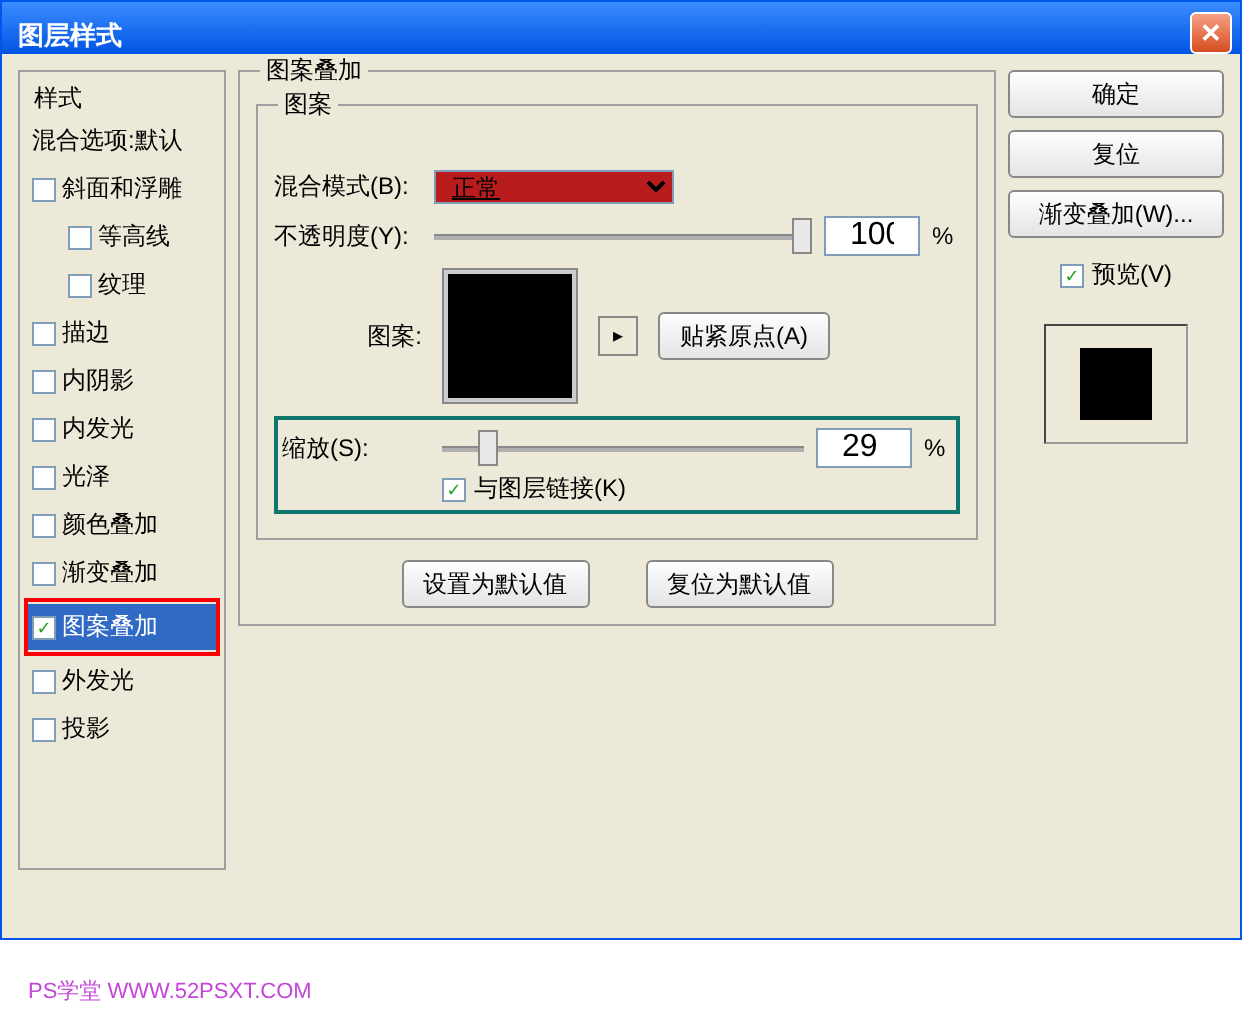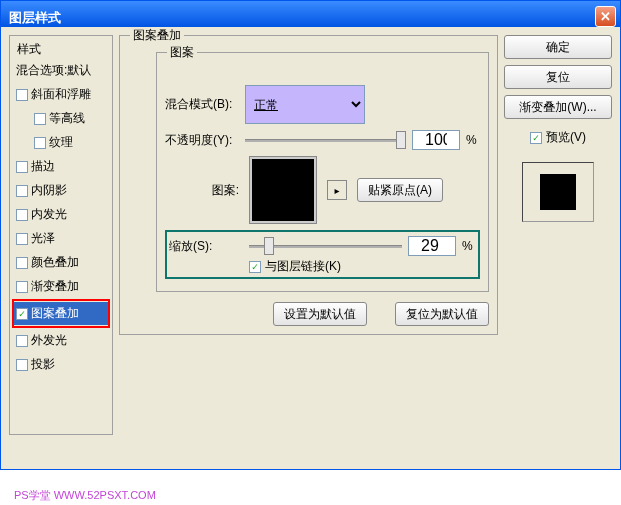--- a/index.html
+++ b/index.html
@@ -30,43 +30,43 @@
   .style-item { padding: 3px 2px; margin: 1px 0; display: flex; align-items: center; gap: 3px; cursor: pointer; }
   .style-item.sub { padding-left: 20px; }
   .style-item.selected { background: #316ac5; color: #fff; }
   .style-item .cb { width: 12px; height: 12px; border: 1px solid #7f9db9; background: #fff; display:inline-flex; align-items:center; justify-content:center; font-size:9px; color:#21a121; }
   .style-item label { cursor: pointer; }
   .red-box { border: 2px solid #ff0000; margin: 0 -2px; }
   
   .middle-panel { flex: 1; position: relative; }
   .pattern-group { border: 1px solid #a0a0a0; padding: 8px; padding-top:10px; }
   .pattern-group .fieldset-label { position:relative; top:-18px; left:2px; }
-  .inner-group { border: 1px solid #a0a0a0; padding: 10px 8px; margin-top:-10px;margin-left:28px; }
+  .inner-group { border: 1px solid #a0a0a0; padding: 10px 8px; margin-top:-10px; }
   .inner-group .fieldset-label { top:-18px; }
   
   .row { display: flex; align-items: center; margin: 6px 0; gap: 6px; }
   .row .lbl { width: 74px; text-align: left; }
-  select { width: 120px; height: 39px; border: 1px solid #7f9db9; background:#c4b5fd; font-size:12px; padding-left:4px;text-decoration:underline; }
+  select { width: 120px; height: 17px; border: 1px solid #7f9db9; background:#b91c1c; font-size:12px; padding-left:4px;text-decoration:underline; }
   .slider-track { flex:1; height: 18px; position: relative; display:flex; align-items:center; }
   .slider-bar { height: 3px; background:#b0b0b0; border-top:1px solid #888; flex:1; }
   .slider-thumb { position:absolute; width:10px; height:18px; background:#e8e8e8; border:1px solid #888; top:0; }
   .num-input { width: 48px; height:20px; border:1px solid #7f9db9; text-align:left; padding:0 12px; background:#fff; font-size:16px; }
   .unit { width:14px; }
   
   .pattern-row { display:flex; align-items:center; gap:10px; margin:6px 0; }
   .pattern-row .lbl { width:74px; text-align:right; }
   .pattern-swatch { width:68px; height:68px; border:1px solid #888; background:#000; box-shadow: inset 0 0 0 2px #ccc; }
   .small-btn { width:20px; height:20px; border:1px solid #888; background:#ece9d8; display:flex; align-items:center; justify-content:center; cursor:pointer; font-size:10px; }
   .btn { height:24px; border:1px solid #888; background:linear-gradient(to bottom,#fefefe,#e4e4e4); border-radius:3px; padding:0 10px; cursor:pointer; font-size:12px; font-family:inherit; }
   
   .red-highlight { border: 2px solid #0f766e; padding: 2px; margin: 2px 0; }
   .link-row { display:flex; align-items:center; gap:4px; padding-left:80px; }
   .link-row .cb { width:12px; height:12px; border:1px solid #7f9db9; background:#fff; display:inline-flex; align-items:center; justify-content:center; font-size:9px; color:#21a121; }
   
-  .btn-row { display:flex; justify-content:flex-end; gap:28px; margin-top:10px; }
+  .btn-row { display:flex; justify-content:center; gap:28px; margin-top:10px; }
   
   .right-panel { width: 108px; display:flex; flex-direction:column; gap:6px; align-items:stretch; }
   .right-panel .btn { width:100%; }
   .preview-check { display:flex; align-items:center; gap:4px; justify-content:center; margin-top:4px; }
   .preview-check .cb { width:12px; height:12px; border:1px solid #7f9db9; background:#fff; display:inline-flex; align-items:center; justify-content:center; font-size:9px; color:#21a121; }
   .preview-box { width:72px; height:60px; border:1px inset #999; background:#ece9d8; margin:10px auto; display:flex; align-items:center; justify-content:center; }
   .preview-inner { width:36px; height:36px; background:#000; }
   
   .watermark { position:absolute; bottom:2px; left:14px; font-size:11px; color:#c445d8; font-family: Arial; }
 </style>

